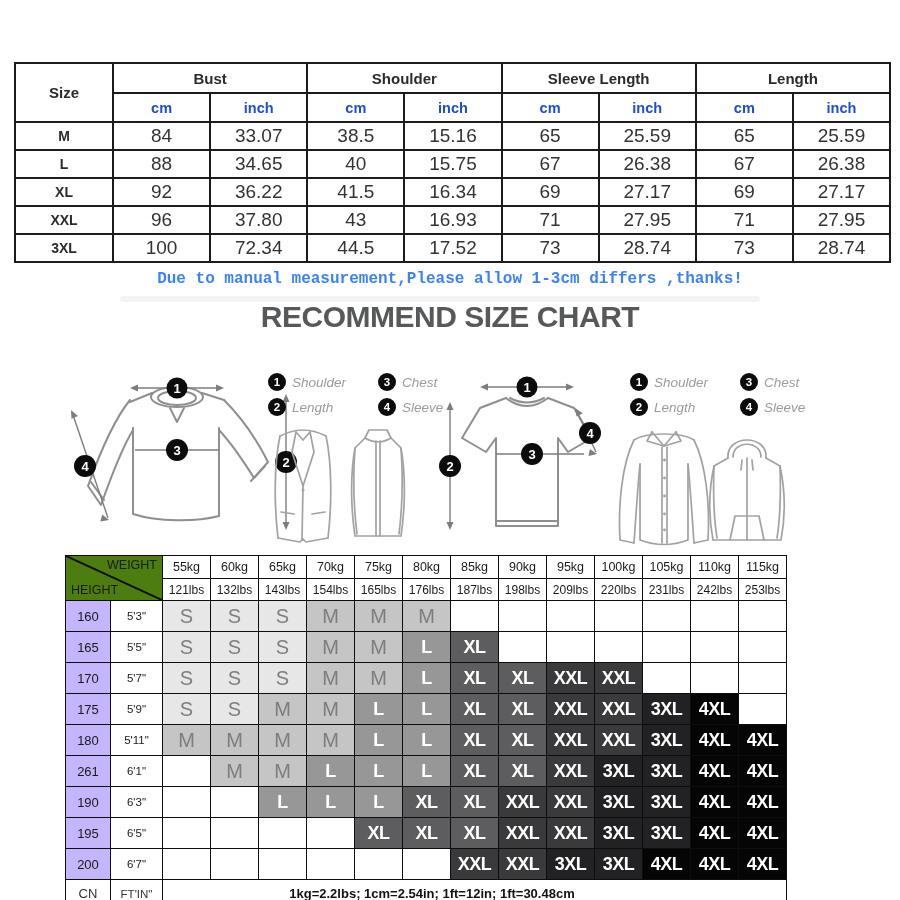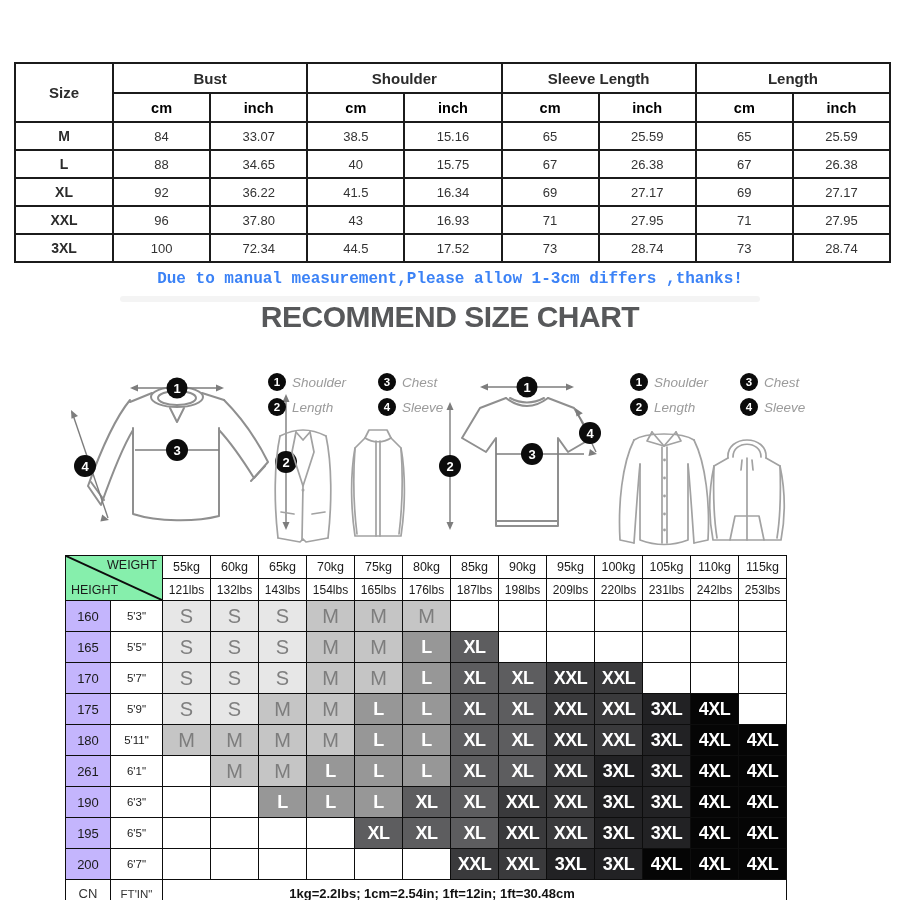--- a/index.html
+++ b/index.html
@@ -5,23 +5,23 @@
   html,body{margin:0;padding:0;}
   body{width:900px;height:900px;position:relative;background:#fff;
        font-family:"Liberation Sans",sans-serif;color:#2e2e2e;overflow:hidden;}
 
   
   #measure-wrap{position:absolute;left:14px;top:62px;width:877px;}
   #measure-table{width:100%;border-collapse:collapse;table-layout:fixed;}
   #measure-table th,#measure-table td{
     border:2px solid #1b1b1b;text-align:center;vertical-align:middle;padding:0;}
   #measure-table thead tr:first-child th{height:28px;font-size:15px;font-weight:bold;color:#2b2b2b;}
-  #measure-table thead tr:last-child th{height:27px;font-size:14.5px;font-weight:bold;color:#000000;}
+  #measure-table thead tr:last-child th{height:27px;font-size:14.5px;font-weight:bold;color:#1d4ed8;}
   #measure-table tbody th{height:26px;font-size:14px;font-weight:bold;color:#2b2b2b;}
-  #measure-table tbody td{height:26px;font-size:13px;color:#333;}
+  #measure-table tbody td{height:26px;font-size:19px;color:#333;}
   #measure-table .size-h{width:96px;font-size:15px;}
 
   
   #note{position:absolute;left:0;top:270px;width:900px;text-align:center;
         font-family:"Liberation Mono","DejaVu Sans Mono",monospace;
         font-size:16px;font-weight:bold;color:#3b82f6;}
   #heading{position:absolute;left:0;top:300px;width:900px;text-align:center;
         font-size:30px;font-weight:800;letter-spacing:-0.5px;color:#57585a;}
 
   
@@ -49,21 +49,21 @@
   #matrix-table td{border:1px solid #0d0d0d;text-align:center;vertical-align:middle;
                    padding:0;overflow:hidden;}
   #matrix-table .kg{height:22px;font-size:12.5px;color:#1a1a1a;}
   #matrix-table .lbs{height:21px;font-size:12px;color:#1a1a1a;}
   #matrix-table .hcm{font-size:13px;color:#1a1a1a;background:#c4b5fd;}
   #matrix-table .hft{font-size:11.5px;color:#1a1a1a;background:#fff;}
   #matrix-table tbody td{height:30px;}
   #matrix-table .sz-light{font-size:20px;font-weight:400;}
   #matrix-table .sz-dark{font-size:18px;font-weight:700;letter-spacing:-0.5px;}
   #matrix-table .empty{background:#fff;}
-  #matrix-table .diag{position:relative;background:#86efac;}
+  #matrix-table .diag{position:relative;background:#4d7c0f;}
   .diag svg{position:absolute;left:0;top:0;width:100%;height:100%;}
   .diag .w{position:absolute;top:2px;right:5px;font-size:12.5px;color:#1a1a1a;}
   .diag .h{position:absolute;bottom:3px;left:5px;font-size:12.5px;color:#1a1a1a;}
   #matrix-table .cn{height:27px;font-size:13px;color:#333;}
   #matrix-table .ftl{height:27px;font-size:11.5px;color:#333;}
   #matrix-table .formula{height:27px;font-size:13px;font-weight:bold;color:#111;
                          text-align:center;padding-right:85px;}
   .artifact{position:absolute;background:#f4f4f4;border-radius:3px;}
 </style>
 </head>

